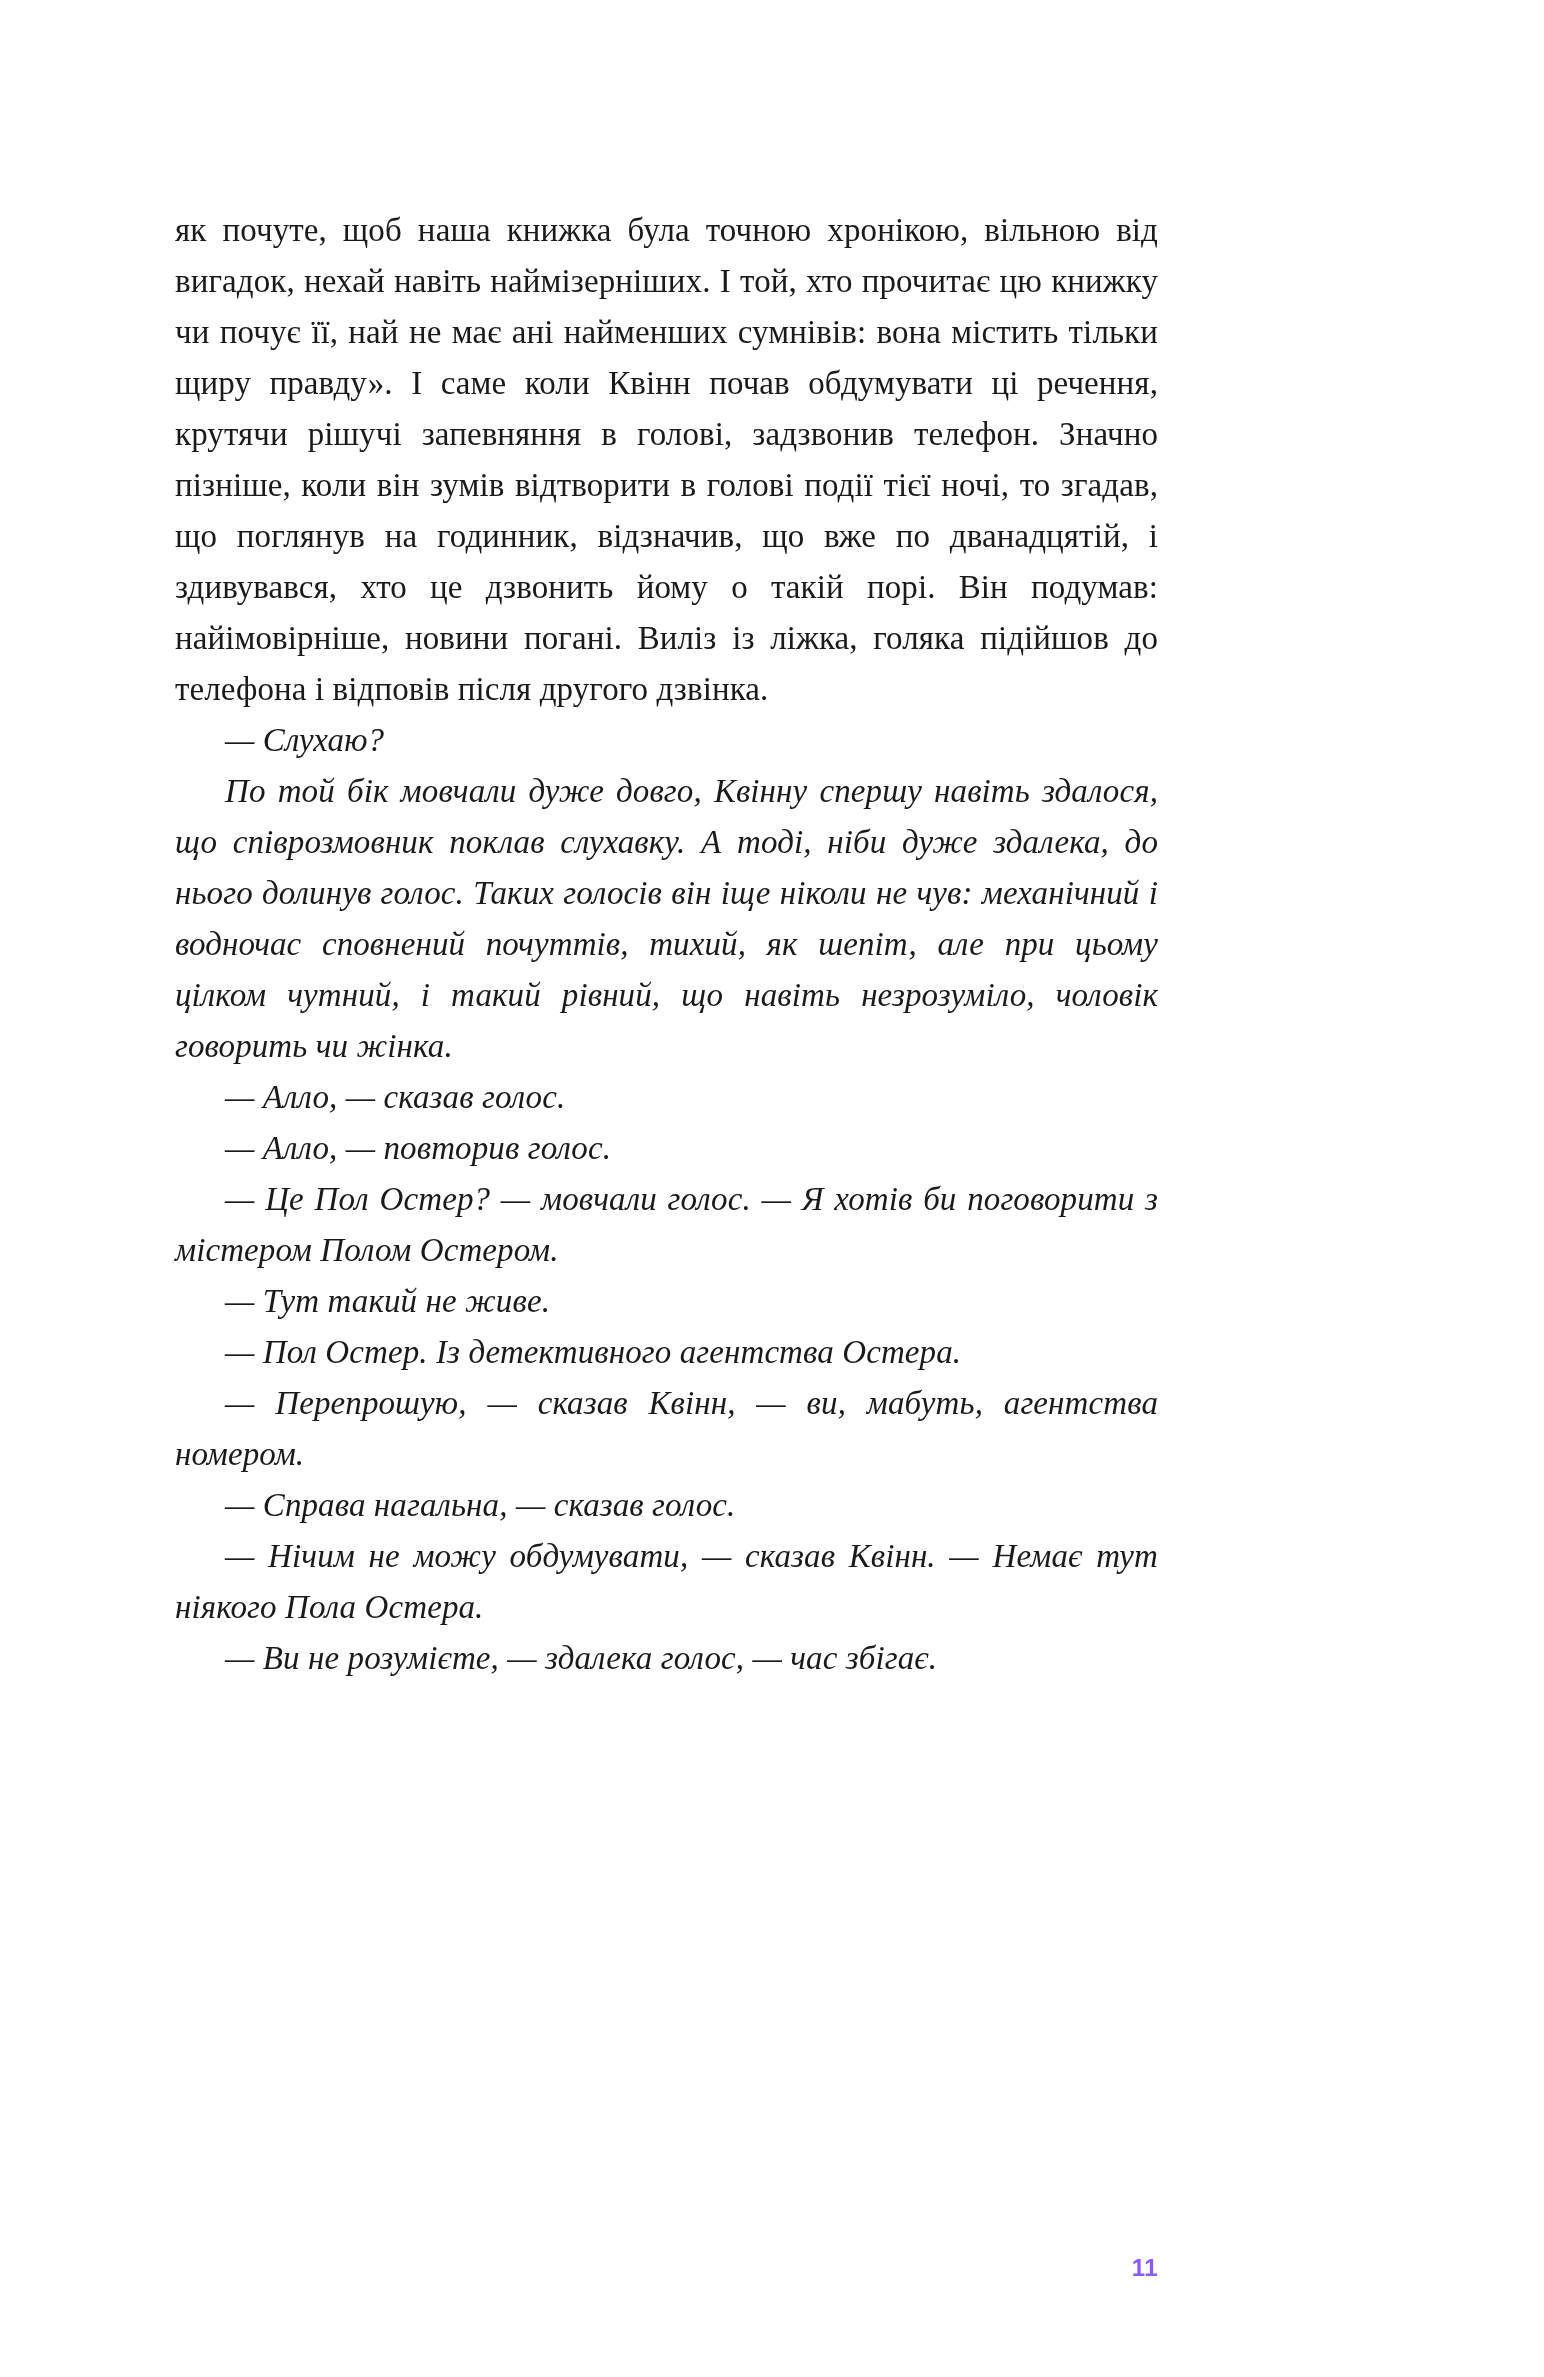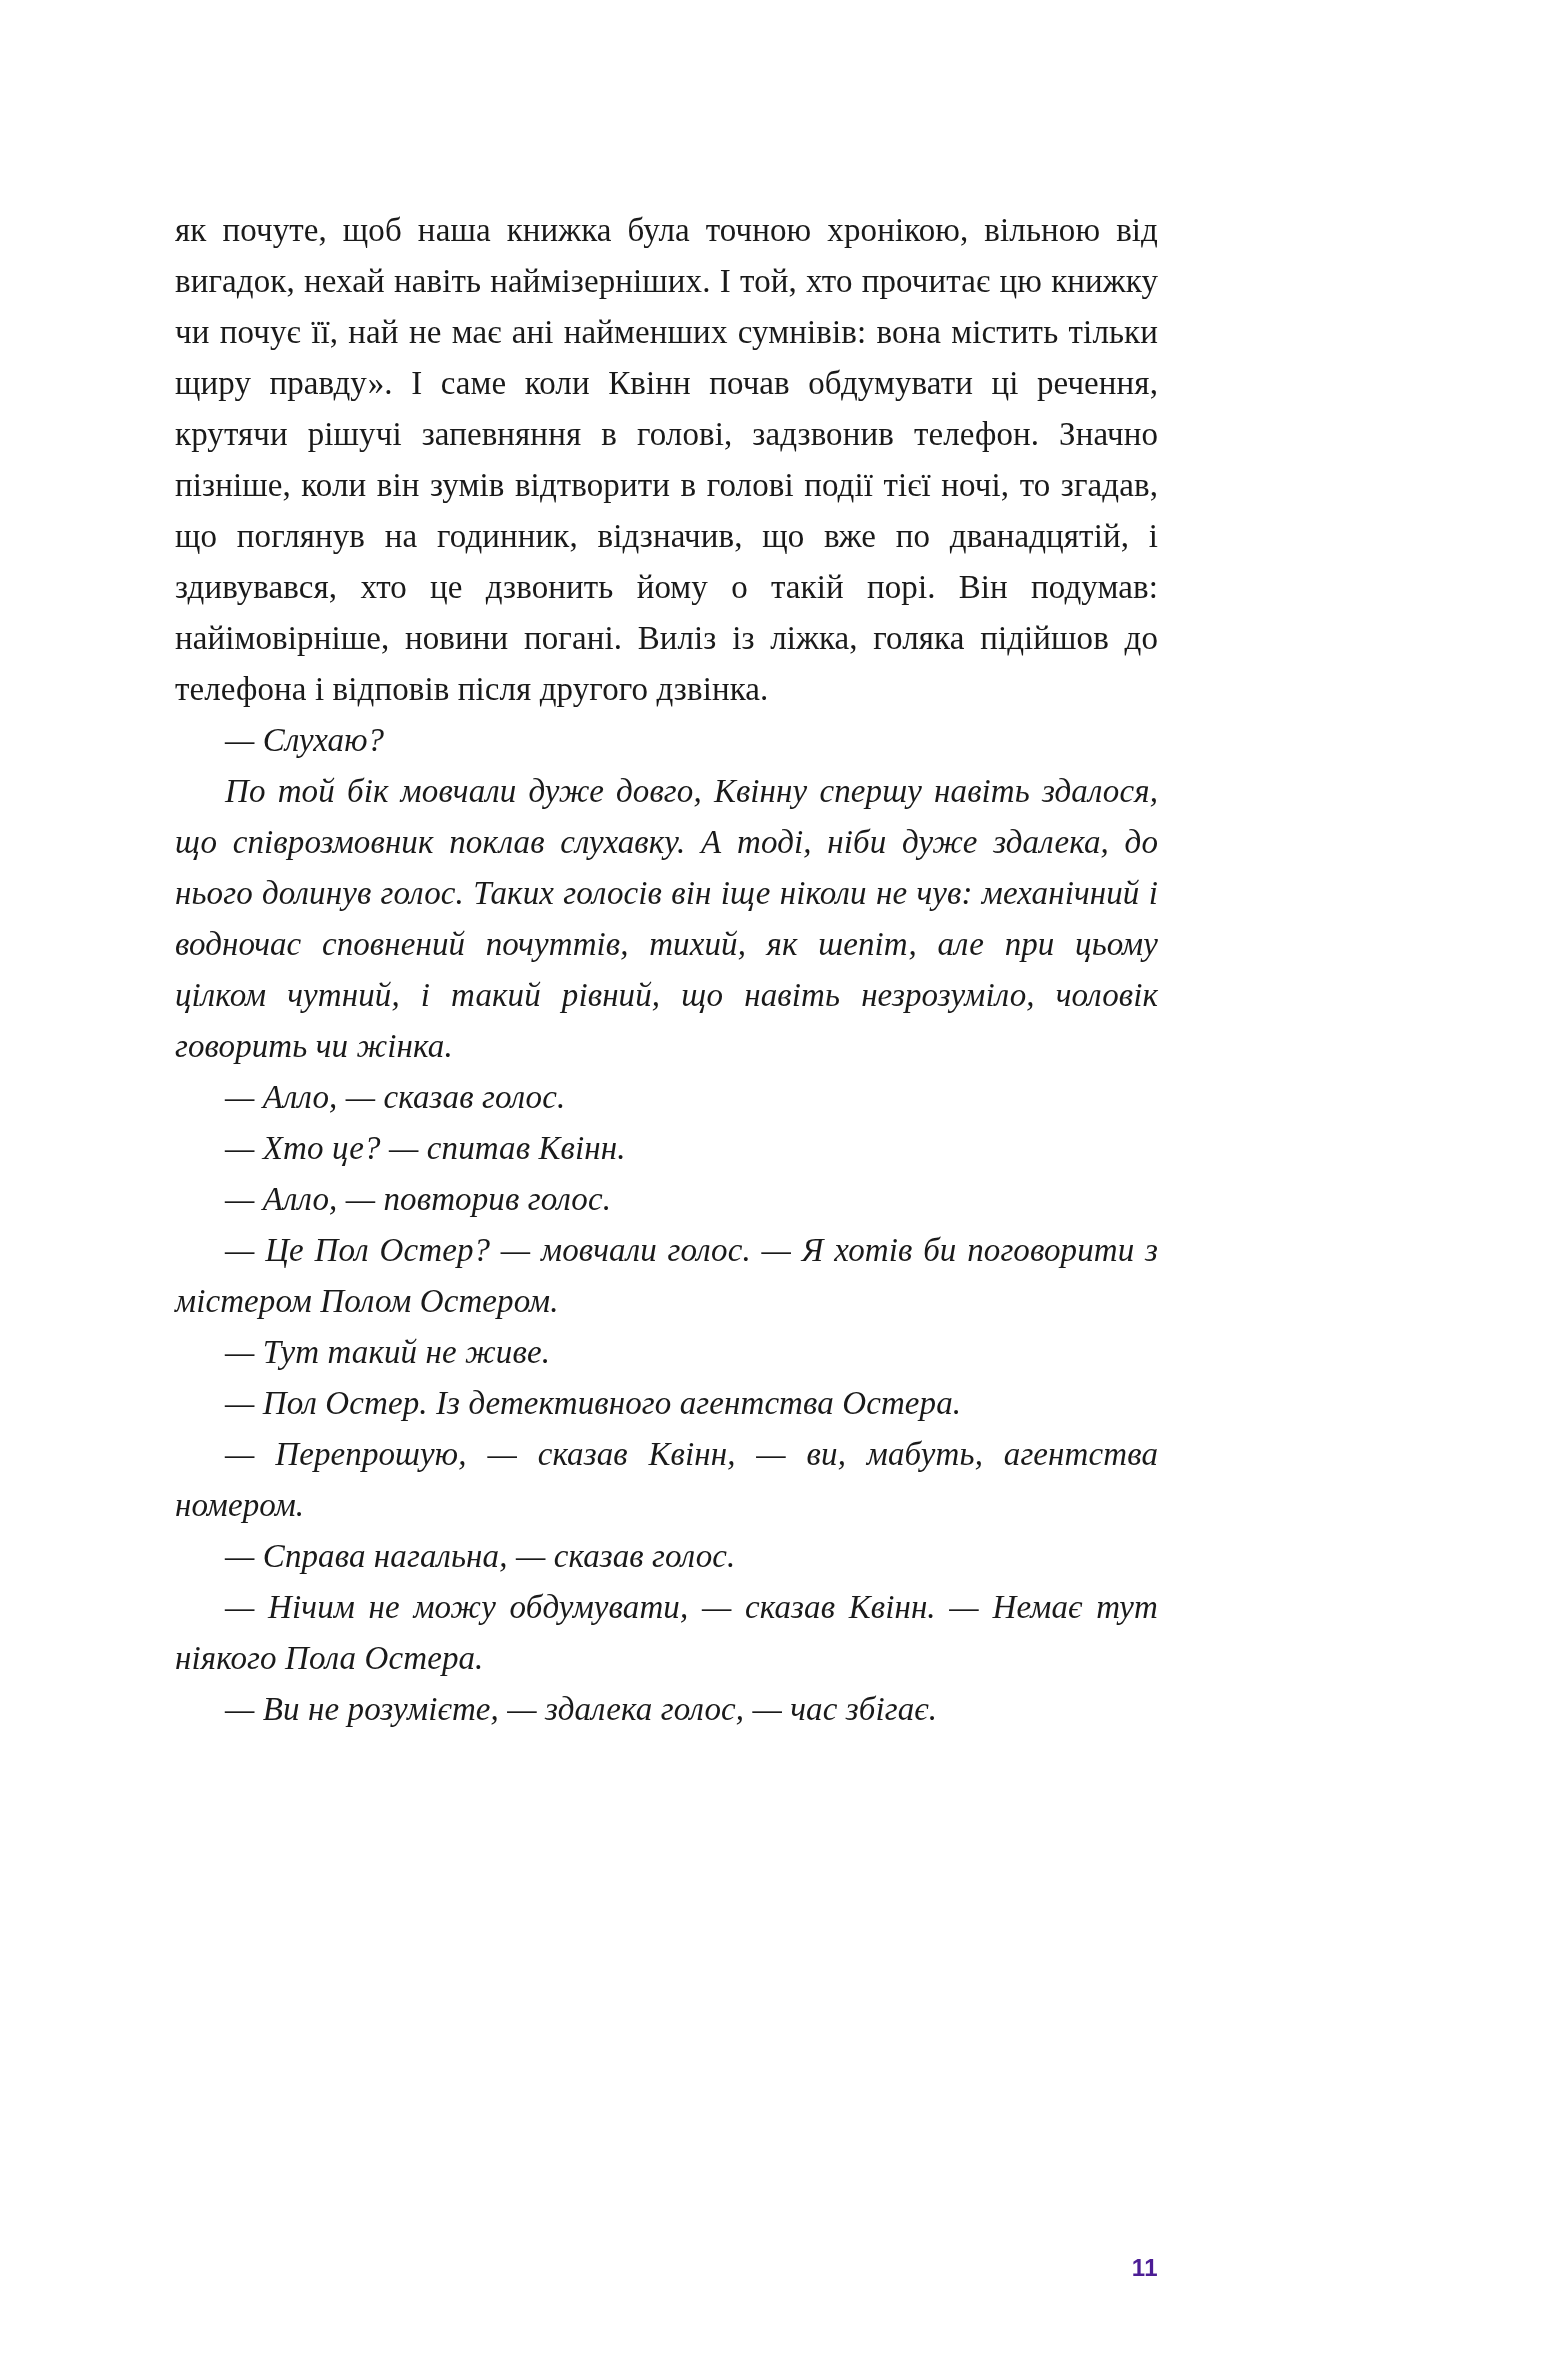--- a/index.html
+++ b/index.html
@@ -39,34 +39,33 @@
     text-indent: 50px;
     font-style: italic;
   }
   .page-number {
     position: absolute;
     right: 175px;
     bottom: 95px;
     font-family: "Liberation Sans", sans-serif;
     font-weight: bold;
     font-size: 24px;
-    color: #4c1d95;
+    color: #8b5cf6;
     letter-spacing: 0.4px;
   }
 </style>
 </head>
 <body>
 
 <div class="page">
   <div class="book-text">
     <p class="para">як почуте, щоб наша книжка була точною хронікою, вільною від вигадок, нехай навіть наймізерніших. І той, хто прочитає цю книжку чи почує її, най не має ані найменших сумнівів: вона містить тільки щиру правду». І саме коли Квінн почав обдумувати ці речення, крутячи рішучі запевняння в голові, задзвонив телефон. Значно пізніше, коли він зумів відтворити в голові події тієї ночі, то згадав, що поглянув на годинник, відзначив, що вже по дванадцятій, і здивувався, хто це дзвонить йому о такій порі. Він подумав: найімовірніше, новини погані. Виліз із ліжка, голяка підійшов до телефона і відповів після другого дзвінка.</p>
     <p class="para indent">— Слухаю?</p>
     <p class="para indent">По той бік мовчали дуже довго, Квінну спершу навіть здалося, що співрозмовник поклав слухавку. А тоді, ніби дуже здалека, до нього долинув голос. Таких голосів він іще ніколи не чув: механічний і водночас сповнений почуттів, тихий, як шепіт, але при цьому цілком чутний, і такий рівний, що навіть незрозуміло, чоловік говорить чи жінка.</p>
     <p class="para indent">— Алло, — сказав голос.</p>
-    <p class="para indent">— Хто це? — спитав Квінн.</p>
     <p class="para indent">— Алло, — повторив голос.</p>
     <p class="para indent">— Це Пол Остер? — мовчали голос. — Я хотів би поговорити з містером Полом Остером.</p>
     <p class="para indent">— Тут такий не живе.</p>
     <p class="para indent">— Пол Остер. Із детективного агентства Остера.</p>
     <p class="para indent">— Перепрошую, — сказав Квінн, — ви, мабуть, агентства номером.</p>
     <p class="para indent">— Справа нагальна, — сказав голос.</p>
     <p class="para indent">— Нічим не можу обдумувати, — сказав Квінн. — Немає тут ніякого Пола Остера.</p>
     <p class="para indent">— Ви не розумієте, — здалека голос, — час збігає.</p>
   </div>
   <div class="page-number">11</div>

